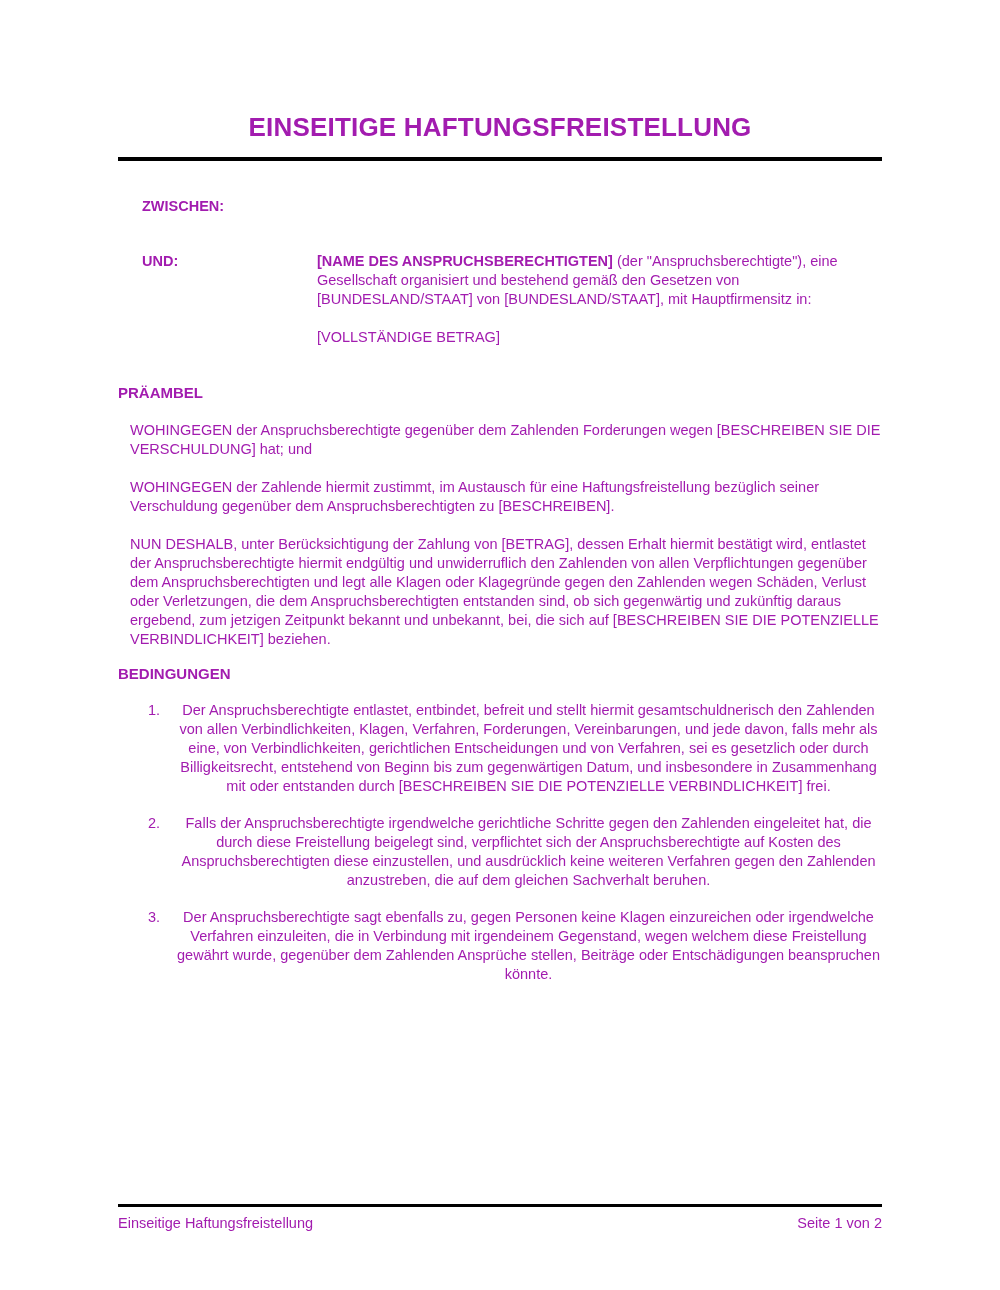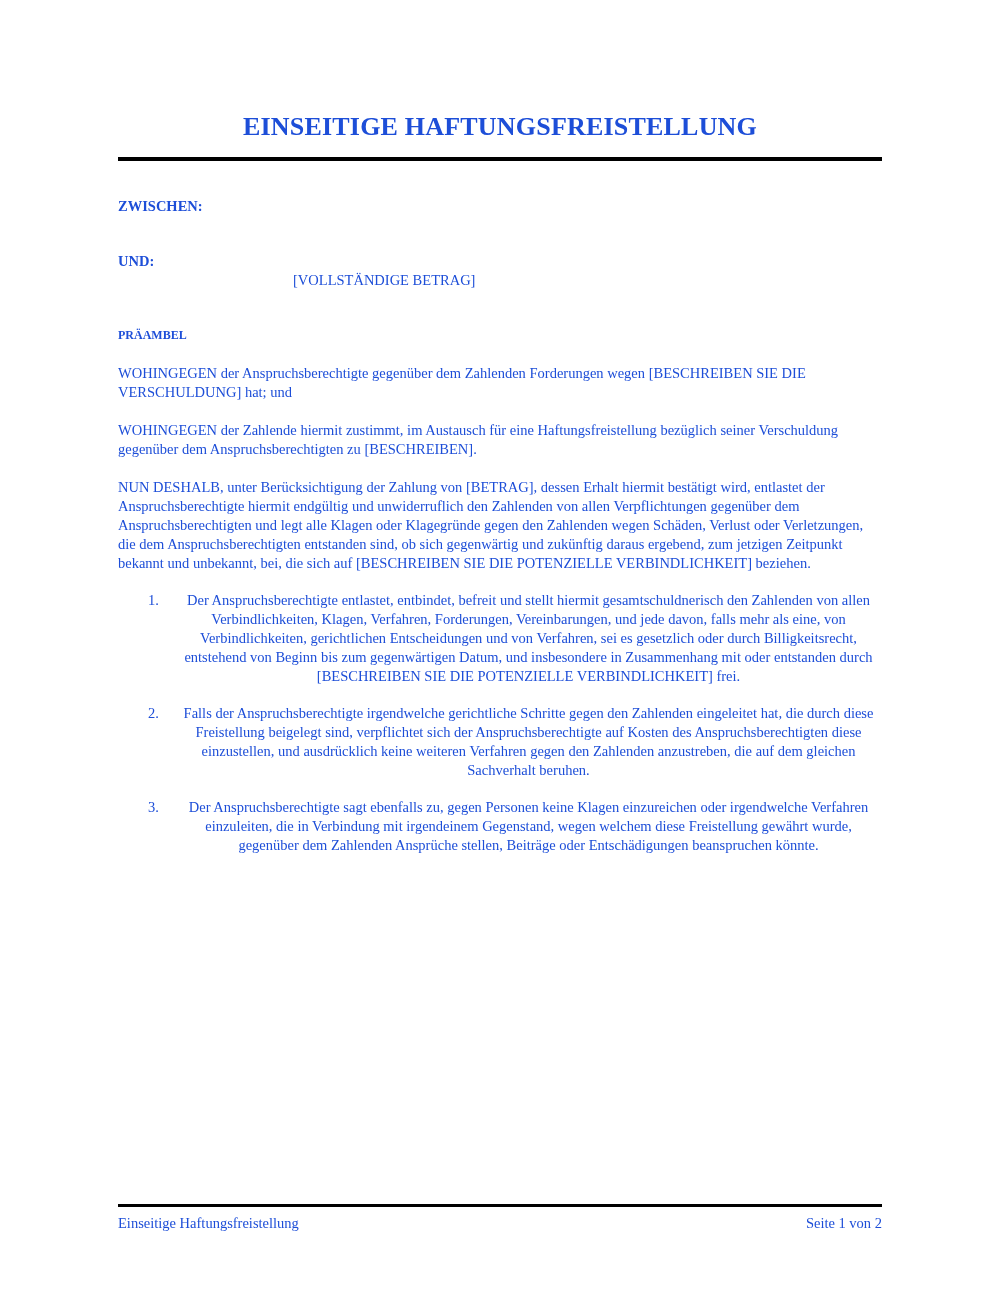--- a/index.html
+++ b/index.html
@@ -3,22 +3,22 @@
 <meta charset="utf-8">
 <style>
   * { box-sizing: border-box; }
   html, body { margin: 0; padding: 0; background: #ffffff; }
   .page {
     position: relative;
     width: 1000px;
     height: 1290px;
     margin: 0 auto;
     background: #ffffff;
-    color: #1d4ed8;
-    font-family: Liberation Serif, serif;
+    color: #a21caf;
+    font-family: Liberation Sans, sans-serif;
     font-size: 14.5px;
     line-height: 19px;
   }
   .content {
     padding: 0 118px;
   }
   .doc-title {
     margin: 0;
     padding-top: 112px;
     text-align: center;
@@ -32,37 +32,38 @@
     background: #000000;
     margin-top: 15px;
     border: none;
   }
   .intro {
     margin: 43px 0 0 0;
   }
   .party {
     display: flex;
     margin-top: 36px;
+    margin-left: 24px;
   }
   .party-label {
     width: 175px;
     flex: 0 0 175px;
     font-weight: bold;
   }
   .party-body { flex: 1; }
   .party-text { margin: 0; }
   .party-address { margin: 19px 0 0 0; }
   .section-heading {
     margin: 36px 0 0 0;
-    font-size: 12px;
+    font-size: 15px;
     line-height: 19px;
     font-weight: bold;
   }
   .section-heading.tight { margin-top: 15px; }
-  .para { margin: 19px 0 0 0; }
+  .para { margin: 19px 0 0 12px; }
   .cond-item {
     position: relative;
     margin: 18px 0 0 0;
     padding-left: 57px;
   }
   .cond-num {
     position: absolute;
     left: 30px;
     top: 0;
   }
@@ -88,29 +89,31 @@
     <div class="title-rule"></div>
 
 
     <div class="party">
       <div class="party-label">ZWISCHEN:</div>
     </div>
 
     <div class="party">
       <div class="party-label">UND:</div>
       <div class="party-body">
+        <p class="party-text"><b>[NAME DES ANSPRUCHSBERECHTIGTEN]</b><span> (der "Anspruchsberechtigte"), eine Gesellschaft organisiert und bestehend gemäß den Gesetzen von [BUNDESLAND/STAAT] von [BUNDESLAND/STAAT], mit Hauptfirmensitz in:</span></p>
         <p class="party-address">[VOLLSTÄNDIGE BETRAG]</p>
       </div>
     </div>
 
     <h2 class="section-heading">PRÄAMBEL</h2>
     <p class="para">WOHINGEGEN der Anspruchsberechtigte gegenüber dem Zahlenden Forderungen wegen [BESCHREIBEN SIE DIE VERSCHULDUNG] hat; und</p>
     <p class="para">WOHINGEGEN der Zahlende hiermit zustimmt, im Austausch für eine Haftungsfreistellung bezüglich seiner Verschuldung gegenüber dem Anspruchsberechtigten zu [BESCHREIBEN].</p>
     <p class="para">NUN DESHALB, unter Berücksichtigung der Zahlung von [BETRAG], dessen Erhalt hiermit bestätigt wird, entlastet der Anspruchsberechtigte hiermit endgültig und unwiderruflich den Zahlenden von allen Verpflichtungen gegenüber dem Anspruchsberechtigten und legt alle Klagen oder Klagegründe gegen den Zahlenden wegen Schäden, Verlust oder Verletzungen, die dem Anspruchsberechtigten entstanden sind, ob sich gegenwärtig und zukünftig daraus ergebend, zum jetzigen Zeitpunkt bekannt und unbekannt, bei, die sich auf [BESCHREIBEN SIE DIE POTENZIELLE VERBINDLICHKEIT] beziehen.</p>
 
+    <h2 class="section-heading tight">BEDINGUNGEN</h2>
 
     <div class="cond-item">
       <span class="cond-num">1.</span>
       <p class="cond-text">Der Anspruchsberechtigte entlastet, entbindet, befreit und stellt hiermit gesamtschuldnerisch den Zahlenden von allen Verbindlichkeiten, Klagen, Verfahren, Forderungen, Vereinbarungen, und jede davon, falls mehr als eine, von Verbindlichkeiten, gerichtlichen Entscheidungen und von Verfahren, sei es gesetzlich oder durch Billigkeitsrecht, entstehend von Beginn bis zum gegenwärtigen Datum, und insbesondere in Zusammenhang mit oder entstanden durch [BESCHREIBEN SIE DIE POTENZIELLE VERBINDLICHKEIT] frei.</p>
     </div>
 
     <div class="cond-item">
       <span class="cond-num">2.</span>
       <p class="cond-text">Falls der Anspruchsberechtigte irgendwelche gerichtliche Schritte gegen den Zahlenden eingeleitet hat, die durch diese Freistellung beigelegt sind, verpflichtet sich der Anspruchsberechtigte auf Kosten des Anspruchsberechtigten diese einzustellen, und ausdrücklich keine weiteren Verfahren gegen den Zahlenden anzustreben, die auf dem gleichen Sachverhalt beruhen.</p>
     </div>

